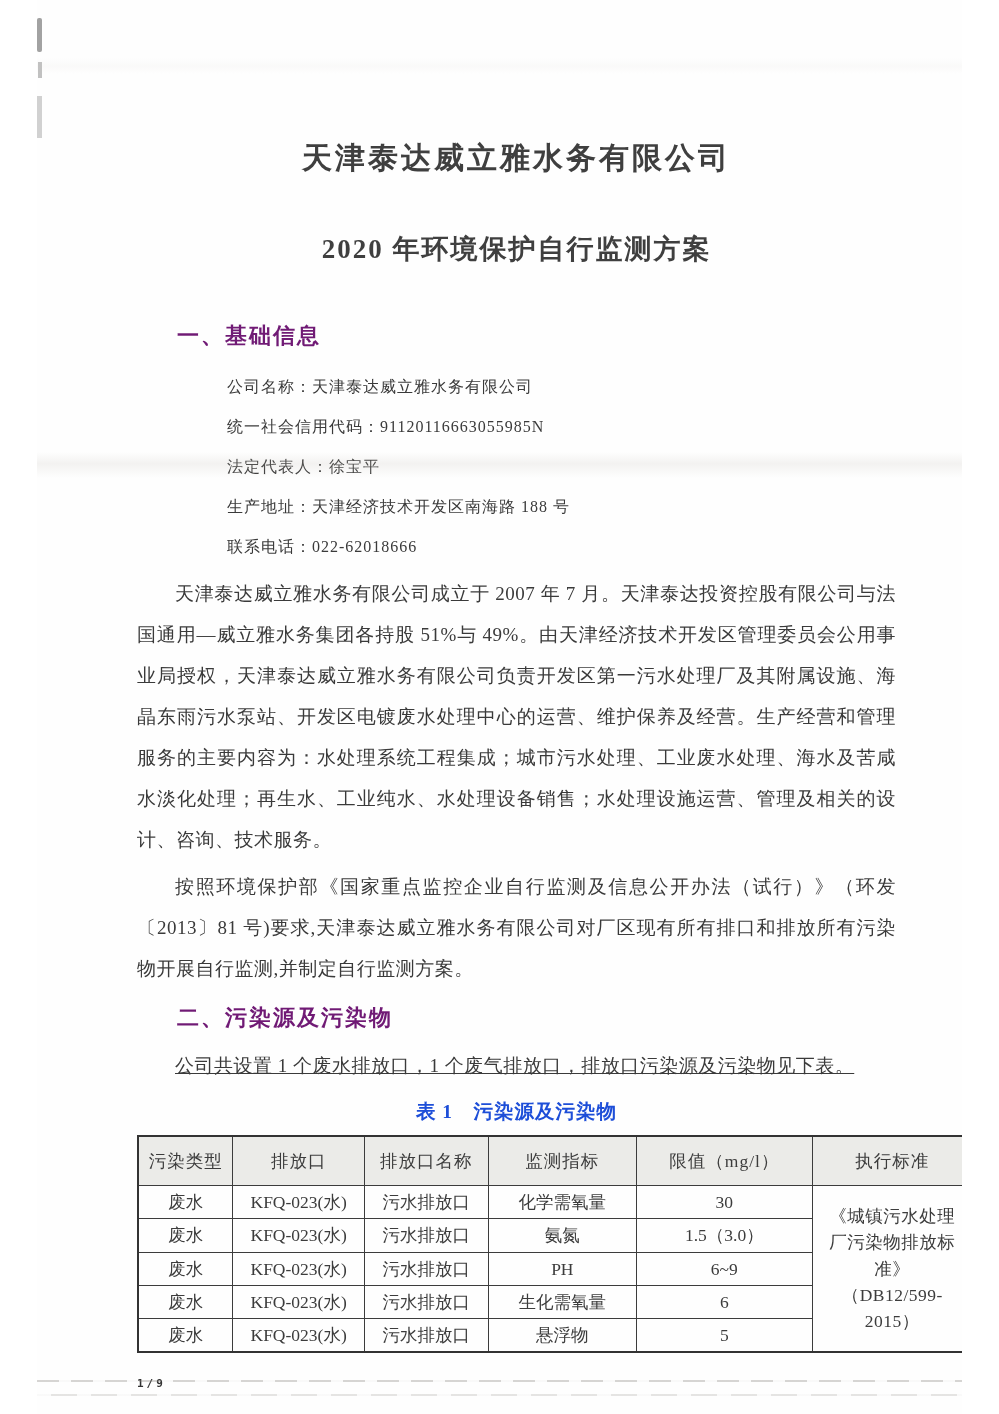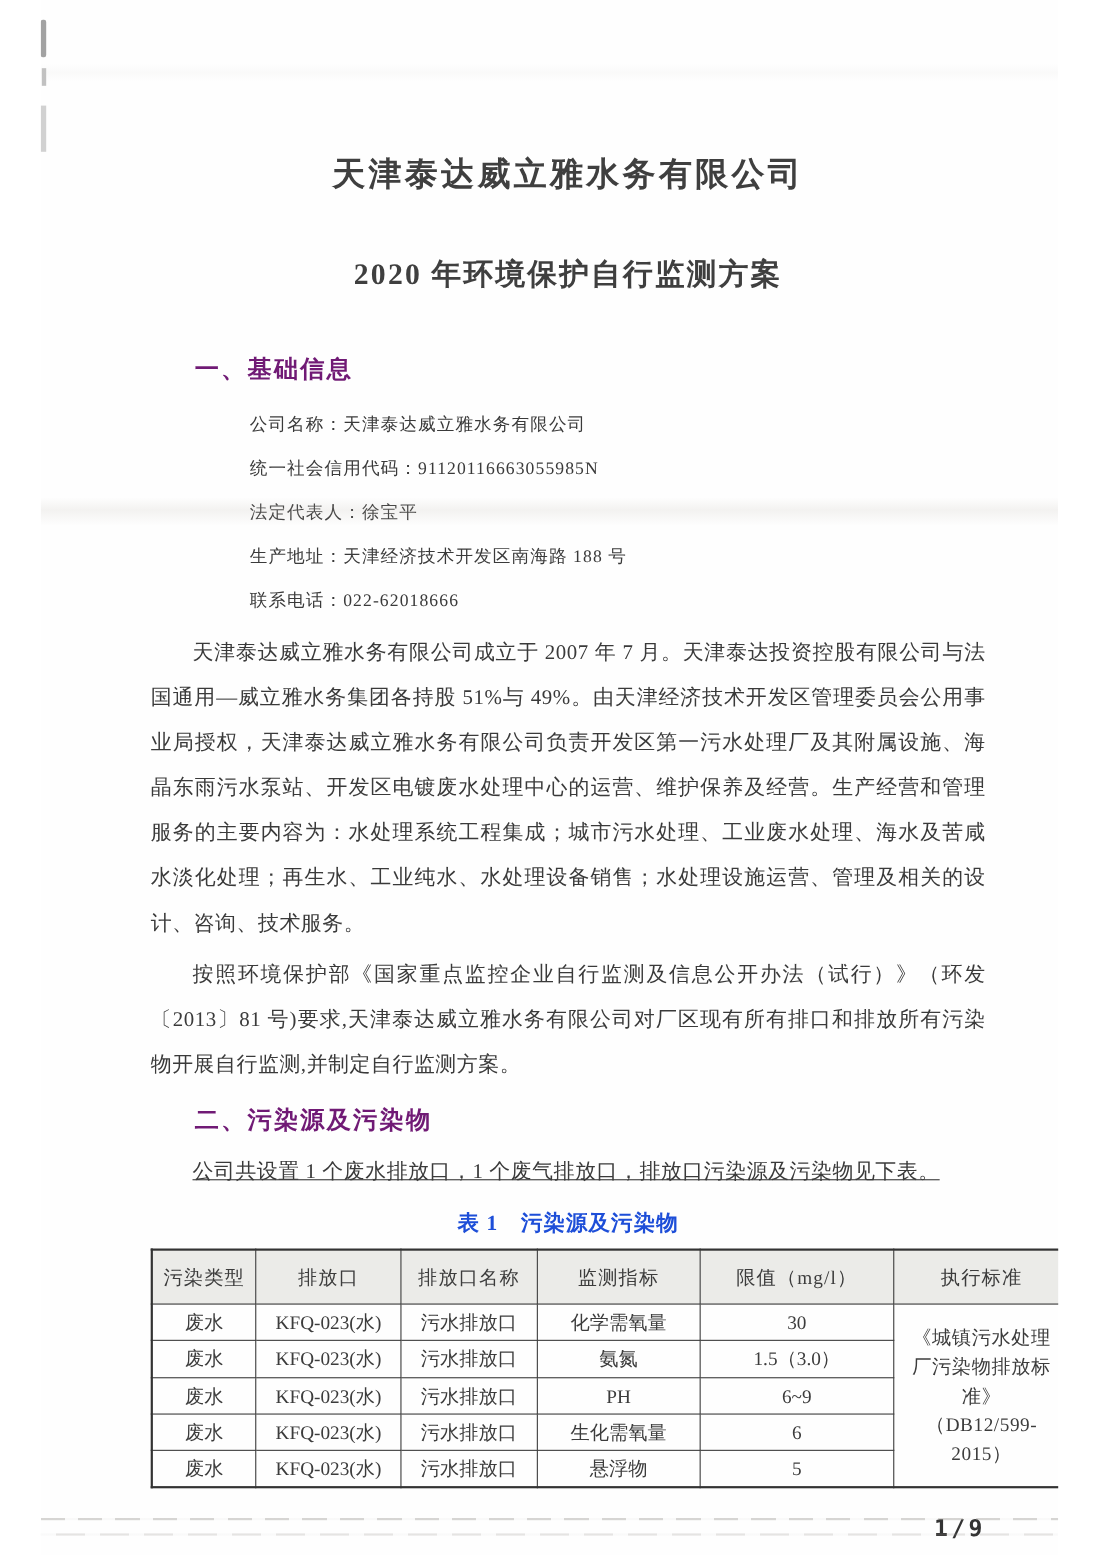--- a/index.html
+++ b/index.html
@@ -86,23 +86,23 @@
     padding: 3px 15px;
     line-height: 1.5;
   }
   td.standard-cell {
     line-height: 2.05;
     padding: 2px 10px;
     letter-spacing: 0.5px;
   }
   .pagenum {
     margin-top: 24px;
-    text-align: right;
+    text-align: left;
     font-family: "DejaVu Sans Mono", "Liberation Mono", monospace;
-    font-size: 21px;
+    font-size: 11px;
     font-weight: bold;
     color: #333333;
     letter-spacing: 3px;
   }
 
   
   .artifact { position: absolute; pointer-events: none; }
   .smudge1 { left: 0; top: 18px;  width: 5px; height: 34px; background: rgba(70,70,70,0.50); border-radius: 2px; }
   .smudge2 { left: 1px; top: 62px; width: 4px; height: 16px; background: rgba(95,95,95,0.38); }
   .smudge3 { left: 0; top: 96px;  width: 5px; height: 42px; background: rgba(105,105,105,0.30); }

